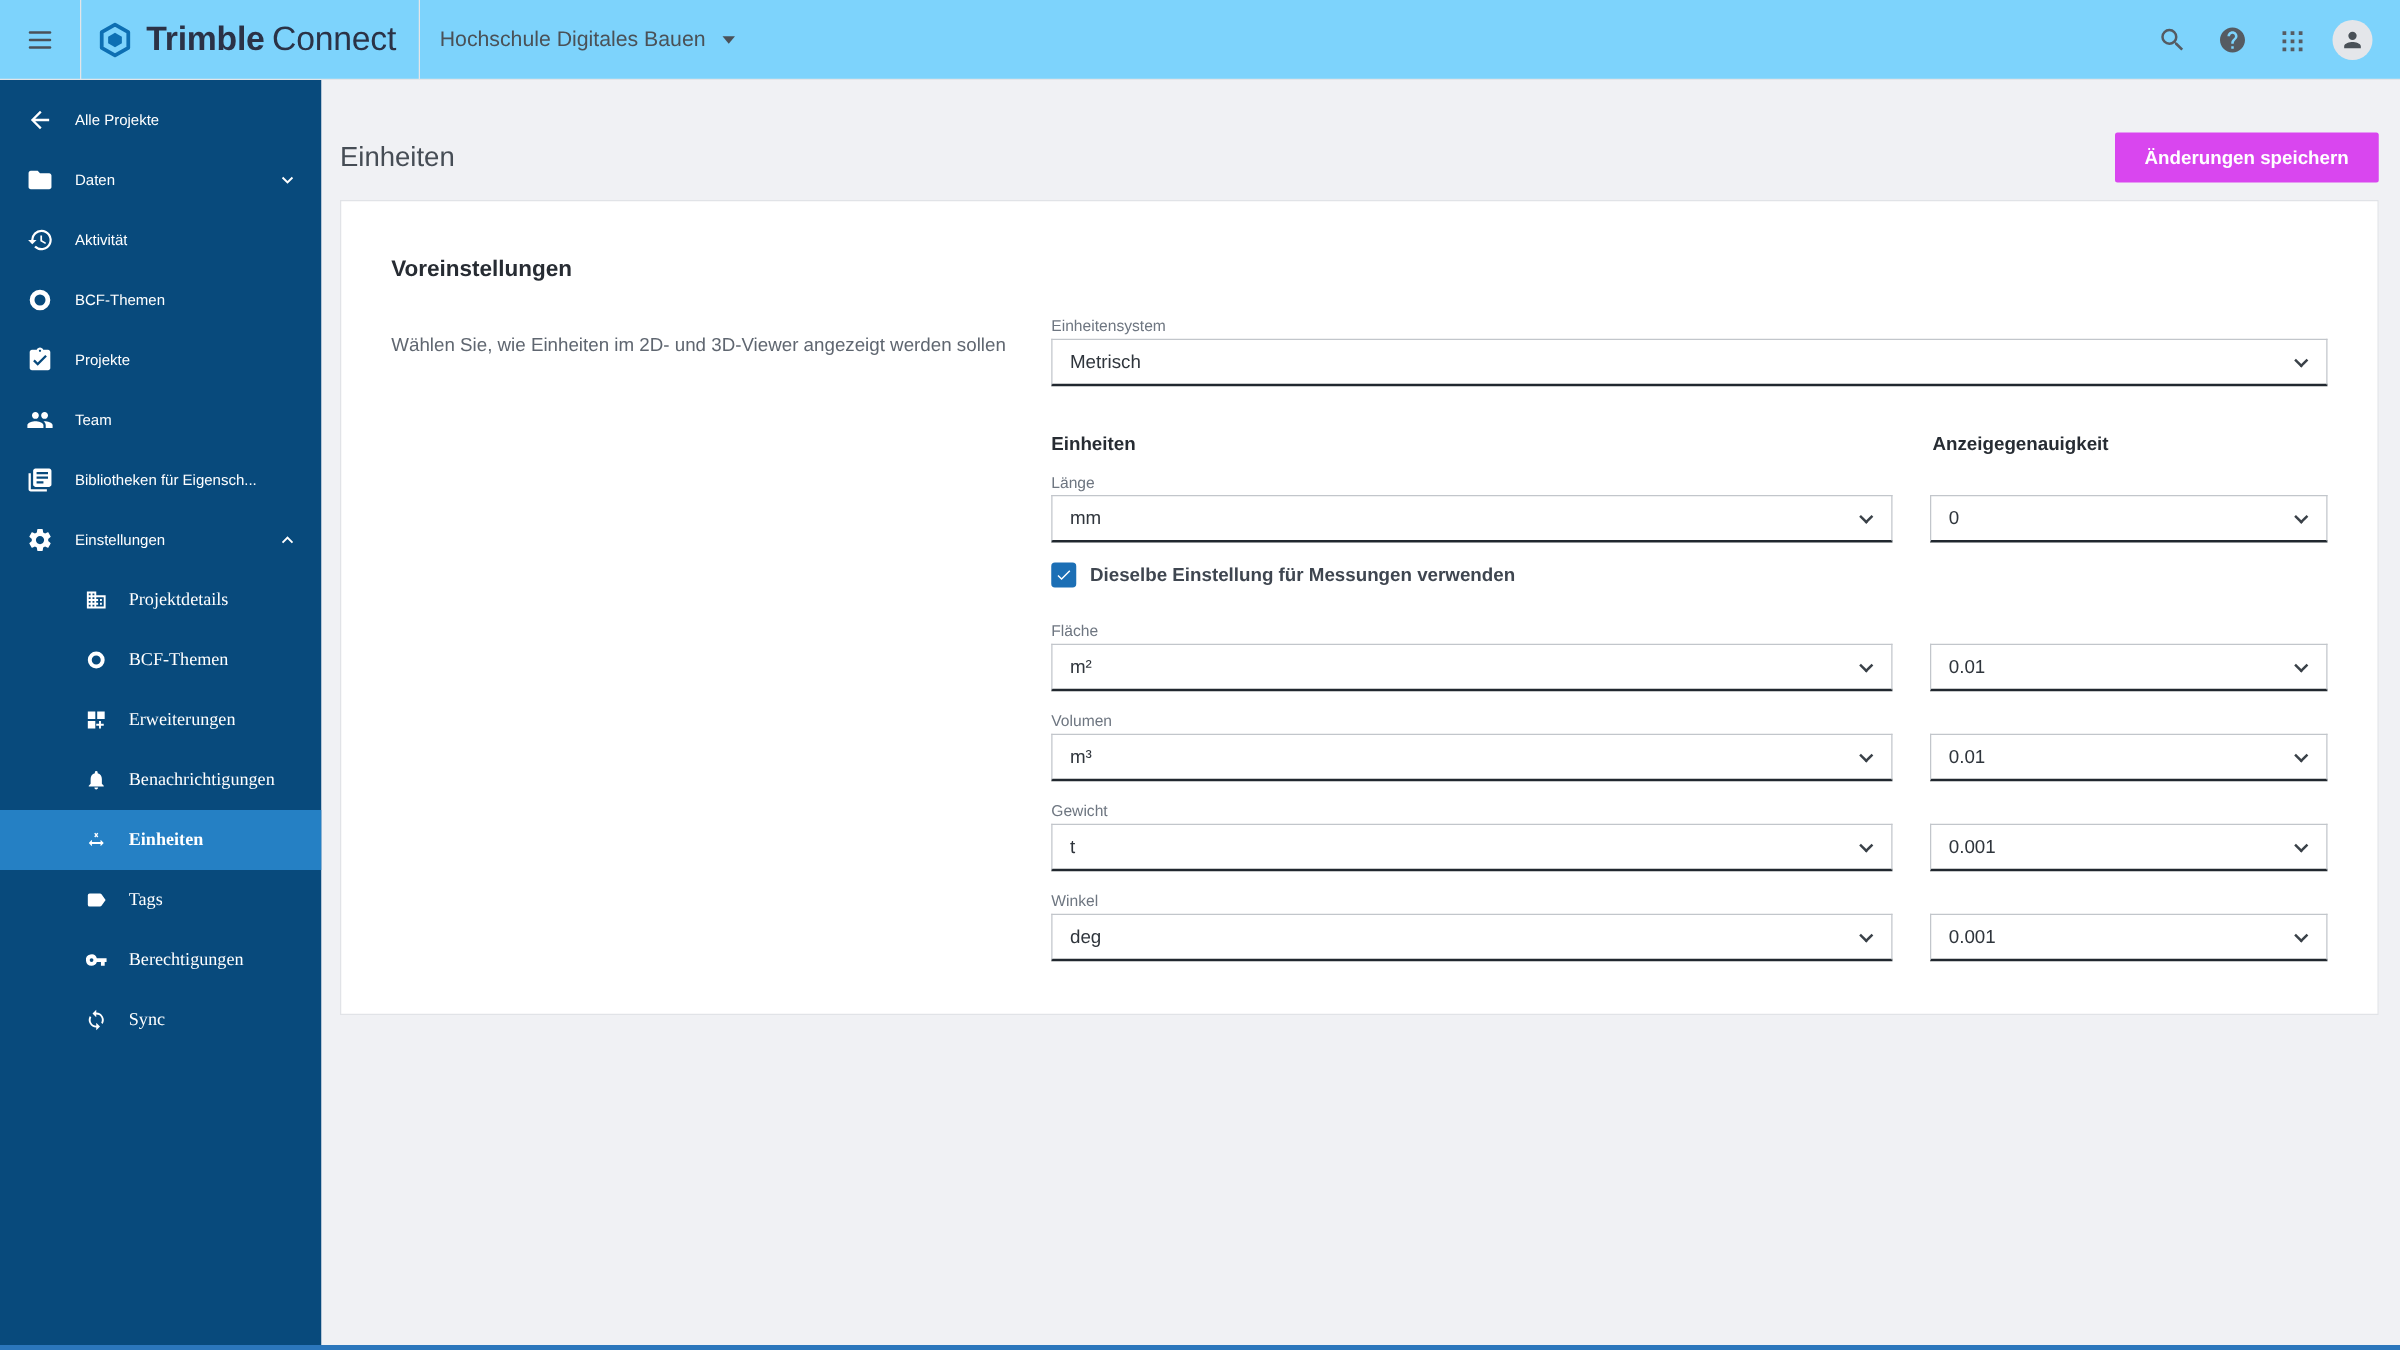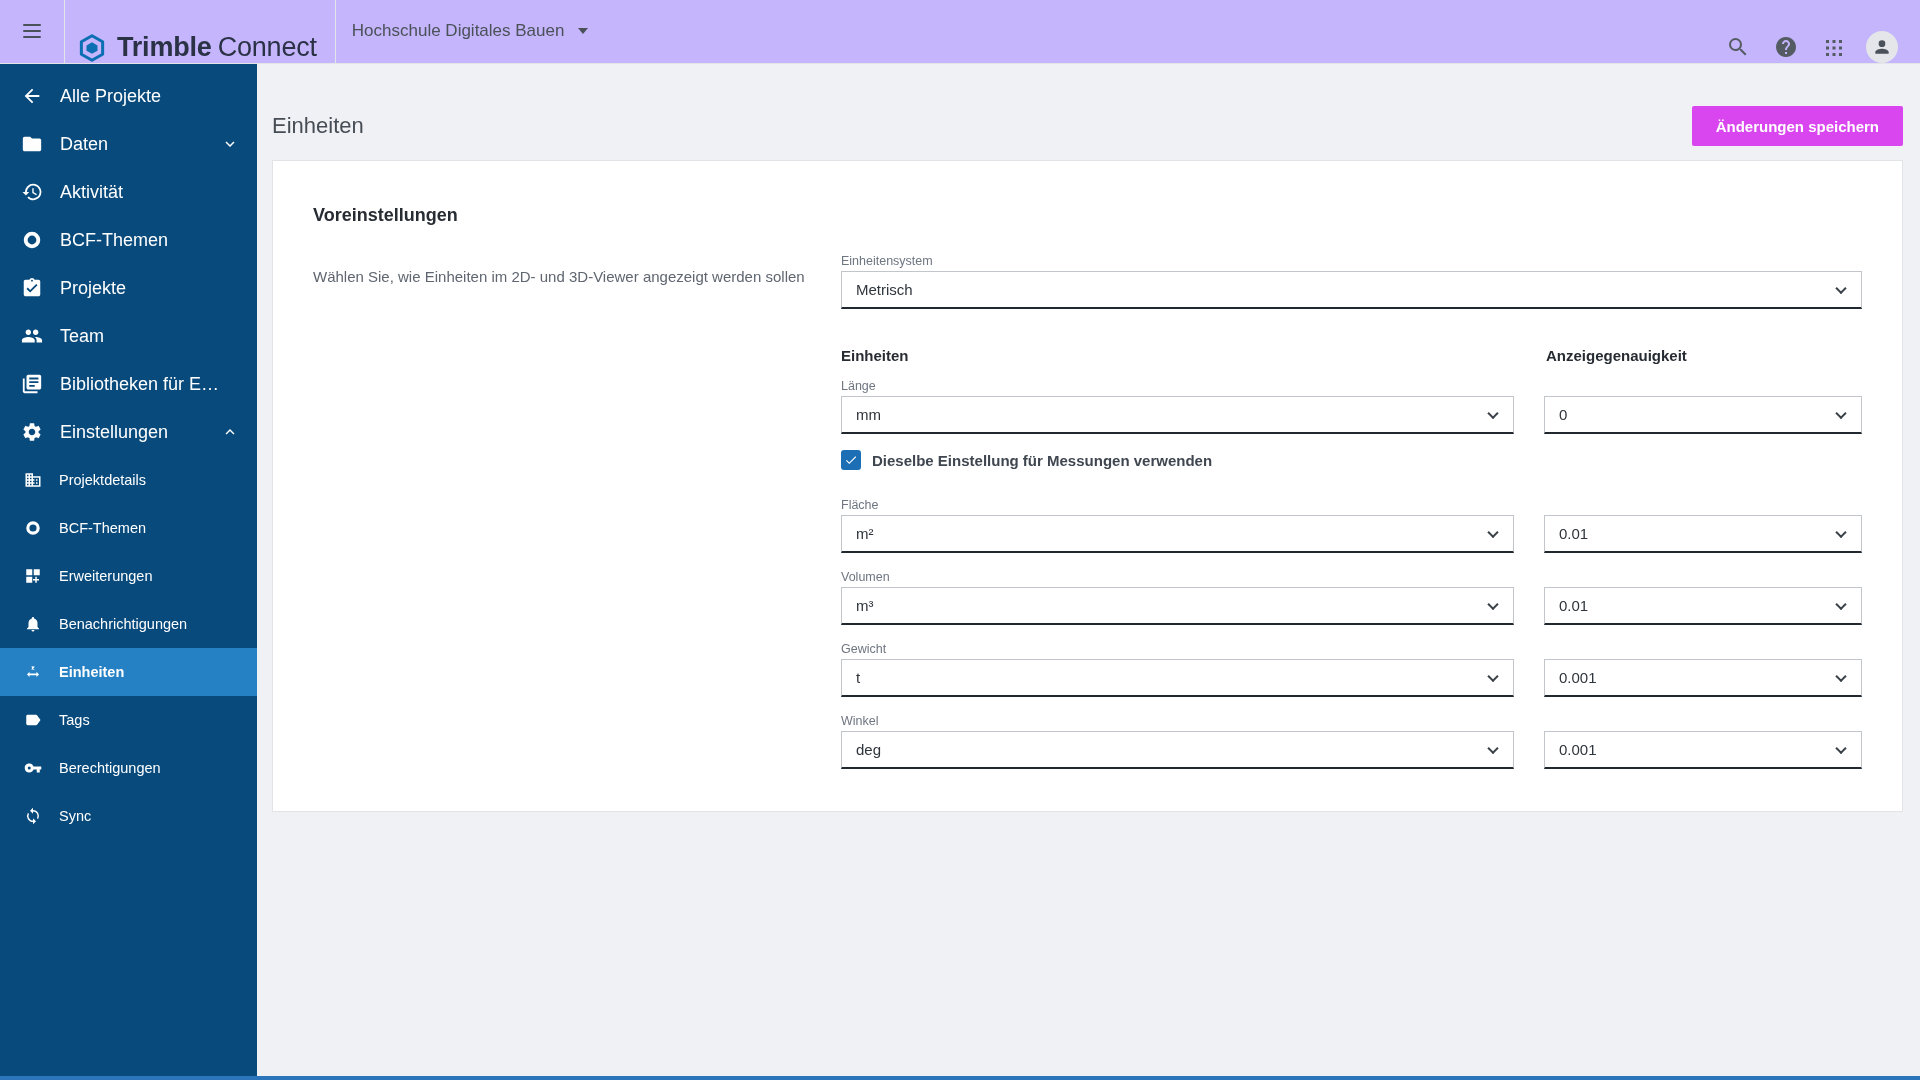--- a/index.html
+++ b/index.html
@@ -1,22 +1,22 @@
 <!DOCTYPE html>
 <html><head>
 <meta charset="utf-8">
 <style>
   * { margin:0; padding:0; box-sizing:border-box; }
   html,body { width:1920px; height:1080px; overflow:hidden; }
   body { font-family:"Liberation Sans", sans-serif; background:#F0F1F4; position:relative; }
   .app { position:absolute; inset:0; box-shadow: inset 0 0 0 1px #C6C9CE; }
 
   
-  .topbar { position:absolute; left:0; top:0; right:0; height:64px; background:#c4b5fd;
-            border-bottom:1px solid #E3E5E8; display:flex; align-items:flex-end; z-index:5; }
+  .topbar { position:absolute; left:0; top:0; right:0; height:64px; background:#7dd3fc;
+            border-bottom:1px solid #E3E5E8; display:flex; align-items:center; z-index:5; }
   .hamburger { width:64px; height:64px; display:flex; flex-direction:column; justify-content:center;
                align-items:center; gap:4px; cursor:pointer; background:none; border:none; }
   .hamburger span { width:18px; height:2px; background:#4A5158; border-radius:1px; }
   .v-divider { width:1px; height:64px; background:#E3E5E8; }
   .brand { display:flex; align-items:center; gap:10px; padding:0 18px 0 12px; cursor:pointer; }
   .brand svg { width:30px; height:30px; }
   .brand-text { font-size:27px; color:#2B3246; letter-spacing:-0.2px; white-space:nowrap; }
   .brand-bold { font-weight:700; }
   .brand-light { font-weight:300; margin-left:6px; color:#2B3246; }
   .project-selector { display:flex; align-items:center; gap:14px; padding:0 16px; height:64px; cursor:pointer; }
@@ -30,27 +30,27 @@
   .icon-btn svg { width:24px; height:24px; fill:currentColor; }
   .avatar-btn { width:32px; height:32px; border-radius:50%; background:#E4E6EA; display:flex;
                 align-items:center; justify-content:center; border:none; cursor:pointer; color:#4A5158; }
   .avatar-btn svg { width:20px; height:20px; fill:currentColor; }
 
   
   .sidebar { position:absolute; left:0; top:64px; bottom:0; width:257px; background:#084A7C;
              padding-top:8px; z-index:4; }
   .side-item { height:48px; display:flex; align-items:center; padding-left:21px; color:#fff;
                cursor:pointer; white-space:nowrap; }
-  .side-item.sub { padding-left:24px; }
+  .side-item.sub { padding-left:68px;font-family:Liberation Serif, serif; }
   .side-item.active { background:#2580C4; }
   .side-item.active .side-label { font-weight:700; }
   .side-icon { width:22px; height:22px; flex:0 0 22px; display:flex; align-items:center; justify-content:center; }
   .side-item.sub .side-icon { width:18px; height:18px; flex:0 0 18px; }
   .side-icon svg { width:100%; height:100%; fill:#fff; }
-  .side-label { font-size:18px; margin-left:17px; overflow:hidden; text-overflow:ellipsis; max-width:160px; }
+  .side-label { font-size:12px; margin-left:17px; overflow:hidden; text-overflow:ellipsis; max-width:160px; }
   .side-item.sub .side-label { font-size:14.5px; }
   .side-chevron { margin-left:auto; margin-right:18px; width:18px; height:18px; }
   .side-chevron svg { width:18px; height:18px; fill:#fff; }
 
   
   .main { position:absolute; left:257px; top:64px; right:0; bottom:0; background:#F0F1F4; }
   .page-header { display:flex; align-items:center; justify-content:space-between;
                  margin:42px 17px 14px 15px; height:40px; }
   .page-title { font-size:22px; font-weight:400; color:#464D55; }
   .save-btn { height:40px; padding:0 24px; background:#d946ef; color:#fff; border:none; border-radius:2px;

